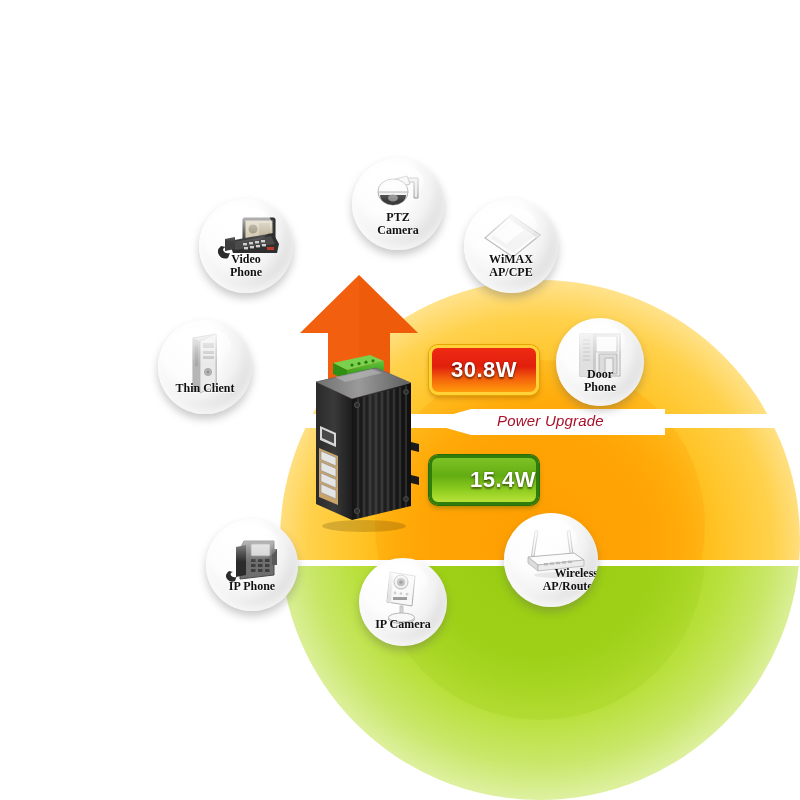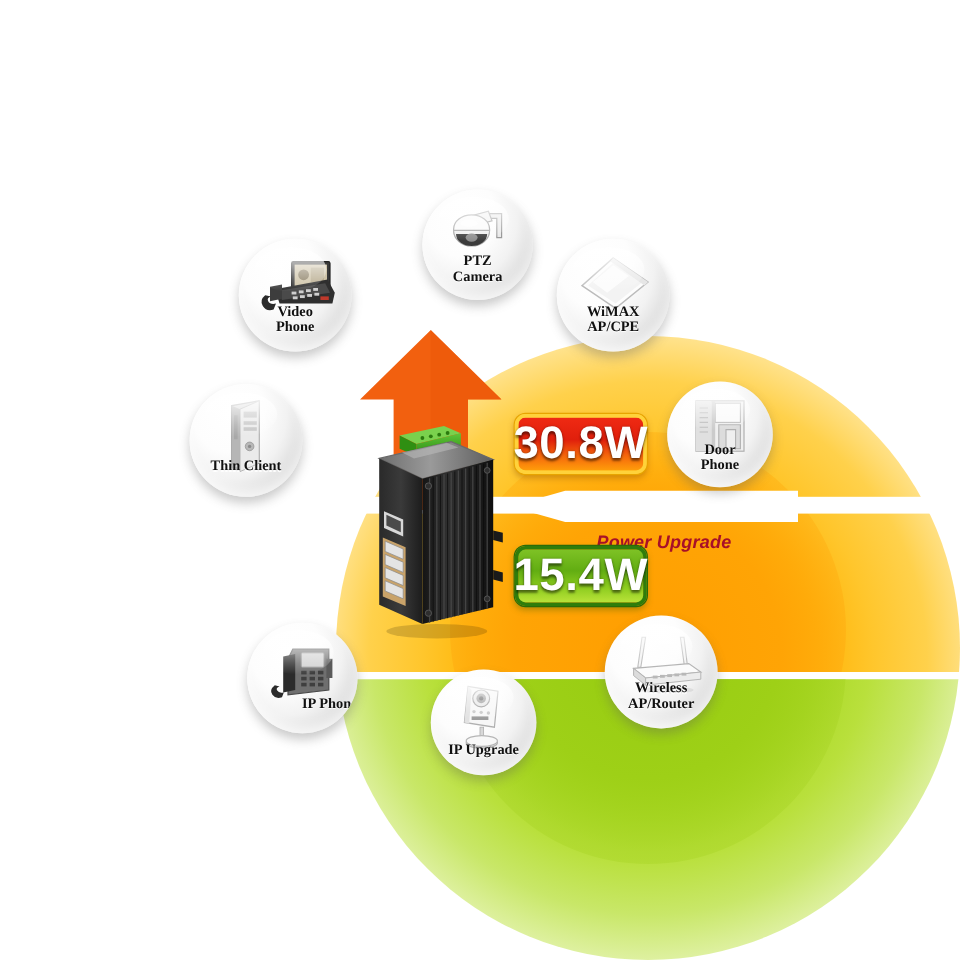--- a/index.html
+++ b/index.html
@@ -65,38 +65,38 @@
   
   .arrow{position:absolute;left:300px;top:275px;width:118px;height:150px;}
   .arrow svg{display:block;}
 
   
   .device{position:absolute;left:298px;top:330px;width:126px;height:205px;}
 
   
   .badge{position:absolute;border-radius:9px;display:flex;align-items:center;
          justify-content:center;font-weight:bold;color:#fff;letter-spacing:.5px;}
-  .badge span{font-size:38px;line-height:1;
+  .badge span{font-size:22px;line-height:1;
         text-shadow:0 2px 2px rgba(0,0,0,.45), 0 0 2px rgba(0,0,0,.35);}
 
   .badge-30{left:429px;top:345px;width:104px;height:44px;
     background:linear-gradient(180deg,#ef2a13 0%,#e01f0c 42%,#f4620c 70%,#ff9d0a 100%);
     border:3px solid #ffd23a;
     box-shadow:0 0 0 1px #e8a400, 0 3px 5px rgba(120,60,0,.35);}
   .badge-15{left:429px;top:455px;width:104px;height:44px;
     background:linear-gradient(180deg,#7ec225 0%,#62ad12 40%,#8dcc1f 72%,#b9e239 100%);
     border:3px solid #2f7d0b;
-    box-shadow:0 0 0 1px #2a6c09, 0 3px 5px rgba(40,90,0,.35);}
+    box-shadow:0 0 0 1px #2a6c09, 0 3px 5px rgba(40,90,0,.35);justify-content:flex-end;}
 
   
   .pu-band{position:absolute;left:425px;top:407px;width:240px;height:30px;}
   .pu-band svg{position:absolute;left:0;top:0;}
   .pu-text{position:absolute;left:72px;top:5px;width:168px;
-     font-size:15px;font-weight:bold;font-style:italic;color:#a81028;
-     white-space:nowrap;letter-spacing:.2px;margin-top:32px;}
+     font-size:15px;font-weight:normal;font-style:italic;color:#a81028;
+     white-space:nowrap;letter-spacing:.2px;}
 
   
   .bubble{position:absolute;border-radius:50%;
      background:
        radial-gradient(ellipse at 34% 24%, #ffffff 0%, #fdfdfd 34%, #f2f2f2 56%, #dcdcdc 76%, #c4c4c4 90%, #b6b6b6 100%);
      box-shadow:0 5px 9px rgba(90,90,90,.33), inset 0 -5px 9px rgba(255,255,255,.75);
      overflow:hidden;}
   .bubble::after{content:"";position:absolute;left:14%;top:7%;width:64%;height:40%;
      border-radius:50%;
      background:linear-gradient(180deg, rgba(255,255,255,.95) 0%, rgba(255,255,255,.20) 75%, rgba(255,255,255,0) 100%);
@@ -110,23 +110,23 @@
   .b-ptz   .bubble-label{top:53px;}
   .b-video {left:199px;top:199px;width:94px;height:94px;}
   .b-video .bubble-label{top:54px;}
   .b-wimax {left:464px;top:199px;width:94px;height:94px;}
   .b-wimax .bubble-label{top:54px;}
   .b-thin  {left:158px;top:320px;width:94px;height:94px;}
   .b-thin  .bubble-label{top:62px;}
   .b-door  {left:556px;top:318px;width:88px;height:88px;}
   .b-door  .bubble-label{top:50px;}
   .b-ipph  {left:206px;top:519px;width:92px;height:92px;}
-  .b-ipph  .bubble-label{top:61px;text-align:right;}
+  .b-ipph  .bubble-label{top:61px;}
   .b-wifi  {left:504px;top:513px;width:94px;height:94px;}
-  .b-wifi  .bubble-label{top:54px;}
+  .b-wifi  .bubble-label{top:54px;text-align:right;}
   .b-ipcam {left:359px;top:558px;width:88px;height:88px;}
   .b-ipcam .bubble-label{top:60px;}
 </style>
 </head>
 <body>
 
 <div id="stage">
 
   <div class="layerbox">
     <div class="half-top">
@@ -398,16 +398,16 @@
       <g fill="#c9c9c9">
         <circle cx="36" cy="35" r="1.4"></circle>
           <circle cx="42" cy="35.6" r="1.4"></circle>
         <circle cx="48" cy="36.2" r="1.4"></circle>
       </g>
       <rect x="34" y="39" width="14" height="3" fill="#9d9d9d"></rect>
       <rect x="41" y="48" width="3" height="11" fill="#d8d8d8" stroke="#b0b0b0" stroke-width=".7"></rect>
       <ellipse cx="42.5" cy="61" rx="13" ry="4.5" fill="#ededed" stroke="#b0b0b0" stroke-width="1"></ellipse>
       <ellipse cx="42.5" cy="59.5" rx="13" ry="4.5" fill="#f8f8f8" stroke="#b6b6b6" stroke-width="1"></ellipse>
     </svg>
-    <div class="bubble-label">IP Upgrade</div>
+    <div class="bubble-label">IP Camera</div>
   </div>
 
 </div>
 
 </body></html>

